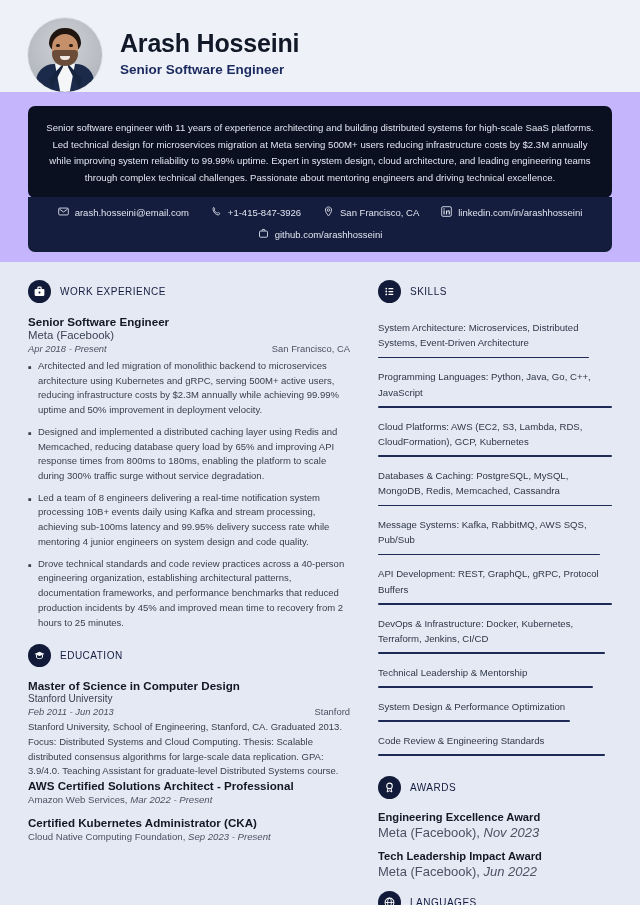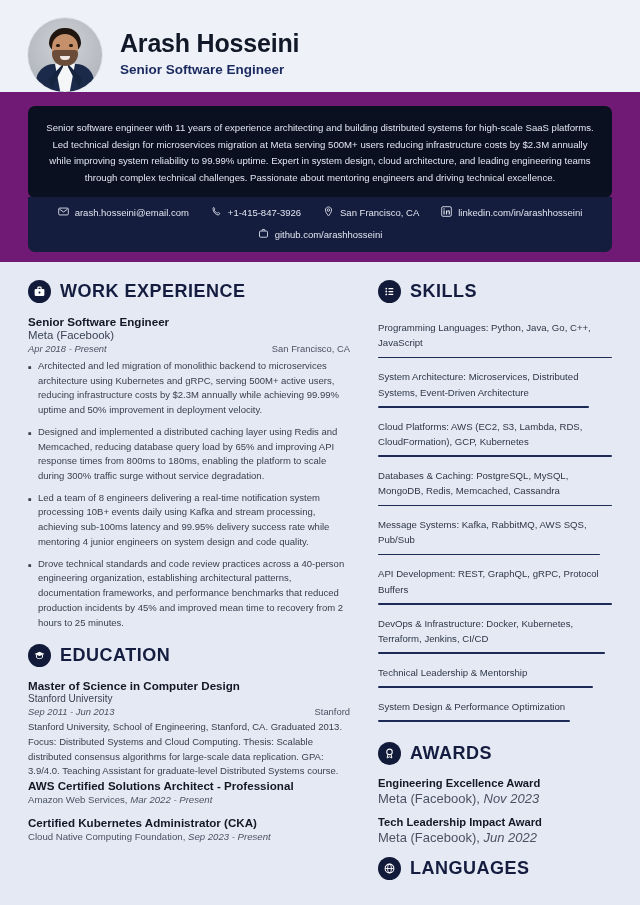--- a/index.html
+++ b/index.html
@@ -2,21 +2,21 @@
 <html><head>
 <meta charset="utf-8">
 <style>
   * { box-sizing: border-box; margin: 0; padding: 0; }
   html, body {
     width: 640px; height: 905px;
     background: #eef1f8;
     font-family: "Liberation Sans", sans-serif;
     -webkit-font-smoothing: antialiased;
   }
-  .page { width: 640px; height: 905px; background: #701a75; position: relative; overflow: hidden; }
+  .page { width: 640px; height: 905px; background: #c4b5fd; position: relative; overflow: hidden; }
 
   
   .header {
     padding: 18px 28px 0 28px;
     display: flex; align-items: center; gap: 18px;
     background: #eef1f8;
   }
   .avatar {
     width: 74px; height: 74px; border-radius: 50%;
     background: radial-gradient(circle at 50% 38%, #cfd2d6 0%, #b9bdc3 60%, #a9aeb5 100%);
@@ -69,21 +69,21 @@
   }
   .col-left { width: 368px; padding: 0 18px 0 28px; }
   .col-right { width: 272px; padding: 0 28px 0 10px; }
 
   .sec-head { display: flex; align-items: center; gap: 9px; margin: 8px 0 12px 0; }
   .sec-head .badge {
     width: 23px; height: 23px; border-radius: 50%;
     background: #121a3a; display: flex; align-items: center; justify-content: center;
     flex: 0 0 auto;
   }
-  .sec-head .sec-title { font-size: 18px; font-weight: 700; color: #141c3f; letter-spacing: .5px; }
+  .sec-head .sec-title { font-size: 10px; font-weight: 400; color: #141c3f; letter-spacing: .5px; }
 
   
   .job { margin-bottom: 13px; }
   .job-title { font-size: 11.6px; font-weight: 700; color: #121826; }
   .job-org { font-size: 11.4px; color: #3b4355; margin-top: 1px; }
   .job-meta { display: flex; justify-content: space-between; font-size: 9.4px; color: #4b5263; margin-top: 2px; }
   .job-meta .dates { font-style: italic; }
   .bullets { margin-top: 5px; }
   .bullet { display: flex; gap: 6px; font-size: 9.5px; line-height: 1.55; color: #39404f; margin-bottom: 7px; }
   .bullet .dot { flex: 0 0 auto; color: #39404f; line-height: 1.5; font-size: 11px; }
@@ -232,21 +232,21 @@
               <path d="M4.3 7.4v2.7c0 .9 1.7 1.7 3.7 1.7s3.7-.8 3.7-1.7V7.4" fill="none" stroke="#fff" stroke-width="1.2"></path>
             </svg>
         </span>
         <span class="sec-title">EDUCATION</span>
       </div>
 
       <div>
         <div class="edu-title">Master of Science in Computer Design</div>
         <div class="edu-org">Stanford University</div>
         <div class="edu-meta">
-          <span class="dates">Sep 2011 - Jun 2013</span>
+          <span class="dates">Feb 2011 - Jun 2013</span>
           <span>Stanford</span>
         </div>
         <div class="edu-desc">Stanford University, School of Engineering, Stanford, CA. Graduated 2013. Focus: Distributed Systems and Cloud Computing. Thesis: Scalable distributed consensus algorithms for large-scale data replication. GPA: 3.9/4.0. Teaching Assistant for graduate-level Distributed Systems course.</div>
       </div>
 
 
       <div class="cert">
         <div class="cert-name">AWS Certified Solutions Architect - Professional</div>
         <div class="cert-sub"><span>Amazon Web Services,</span> <i>Mar 2022 - Present</i></div>
       </div>
@@ -267,28 +267,28 @@
               <rect x="6.6" y="3.7" width="6.2" height="1.5" rx=".7" fill="#fff"></rect>
               <rect x="6.6" y="7.3" width="6.2" height="1.5" rx=".7" fill="#fff"></rect>
               <rect x="6.6" y="10.9" width="6.2" height="1.5" rx=".7" fill="#fff"></rect>
             </svg>
         </span>
         <span class="sec-title">SKILLS</span>
       </div>
 
       <div>
         <div class="skill">
+            <div class="skill-text">System Architecture: Microservices, Distributed Systems, Event-Driven Architecture</div>
+            <div class="skill-bar" style="width: 90%;"></div>
+          </div>
+        <div class="skill">
             <div class="skill-text">Programming Languages: Python, Java, Go, C++, JavaScript</div>
             <div class="skill-bar" style="width: 100%;"></div>
           </div>
         <div class="skill">
-            <div class="skill-text">System Architecture: Microservices, Distributed Systems, Event-Driven Architecture</div>
-            <div class="skill-bar" style="width: 90%;"></div>
-          </div>
-        <div class="skill">
             <div class="skill-text">Cloud Platforms: AWS (EC2, S3, Lambda, RDS, CloudFormation), GCP, Kubernetes</div>
             <div class="skill-bar" style="width: 100%;"></div>
           </div>
         <div class="skill">
             <div class="skill-text">Databases &amp; Caching: PostgreSQL, MySQL, MongoDB, Redis, Memcached, Cassandra</div>
             <div class="skill-bar" style="width: 100%;"></div>
           </div>
         <div class="skill">
             <div class="skill-text">Message Systems: Kafka, RabbitMQ, AWS SQS, Pub/Sub</div>
             <div class="skill-bar" style="width: 95%;"></div>
@@ -301,20 +301,24 @@
             <div class="skill-text">DevOps &amp; Infrastructure: Docker, Kubernetes, Terraform, Jenkins, CI/CD</div>
             <div class="skill-bar" style="width: 97%;"></div>
           </div>
         <div class="skill">
             <div class="skill-text">Technical Leadership &amp; Mentorship</div>
             <div class="skill-bar" style="width: 92%;"></div>
           </div>
         <div class="skill">
             <div class="skill-text">System Design &amp; Performance Optimization</div>
             <div class="skill-bar" style="width: 82%;"></div>
+          </div>
+        <div class="skill">
+            <div class="skill-text">Code Review &amp; Engineering Standards</div>
+            <div class="skill-bar" style="width: 97%;"></div>
           </div>
       </div>
 
       <div class="sec-head" style="margin-top:14px;">
         <span class="badge">
           <svg width="13" height="13" viewBox="0 0 16 16">
               <circle cx="8" cy="6" r="3.4" fill="none" stroke="#fff" stroke-width="1.3"></circle>
               <path d="M6 9.2l-.9 4.3L8 12l2.9 1.5-.9-4.3" fill="none" stroke="#fff" stroke-width="1.2" stroke-linejoin="round"></path>
             </svg>
         </span>

